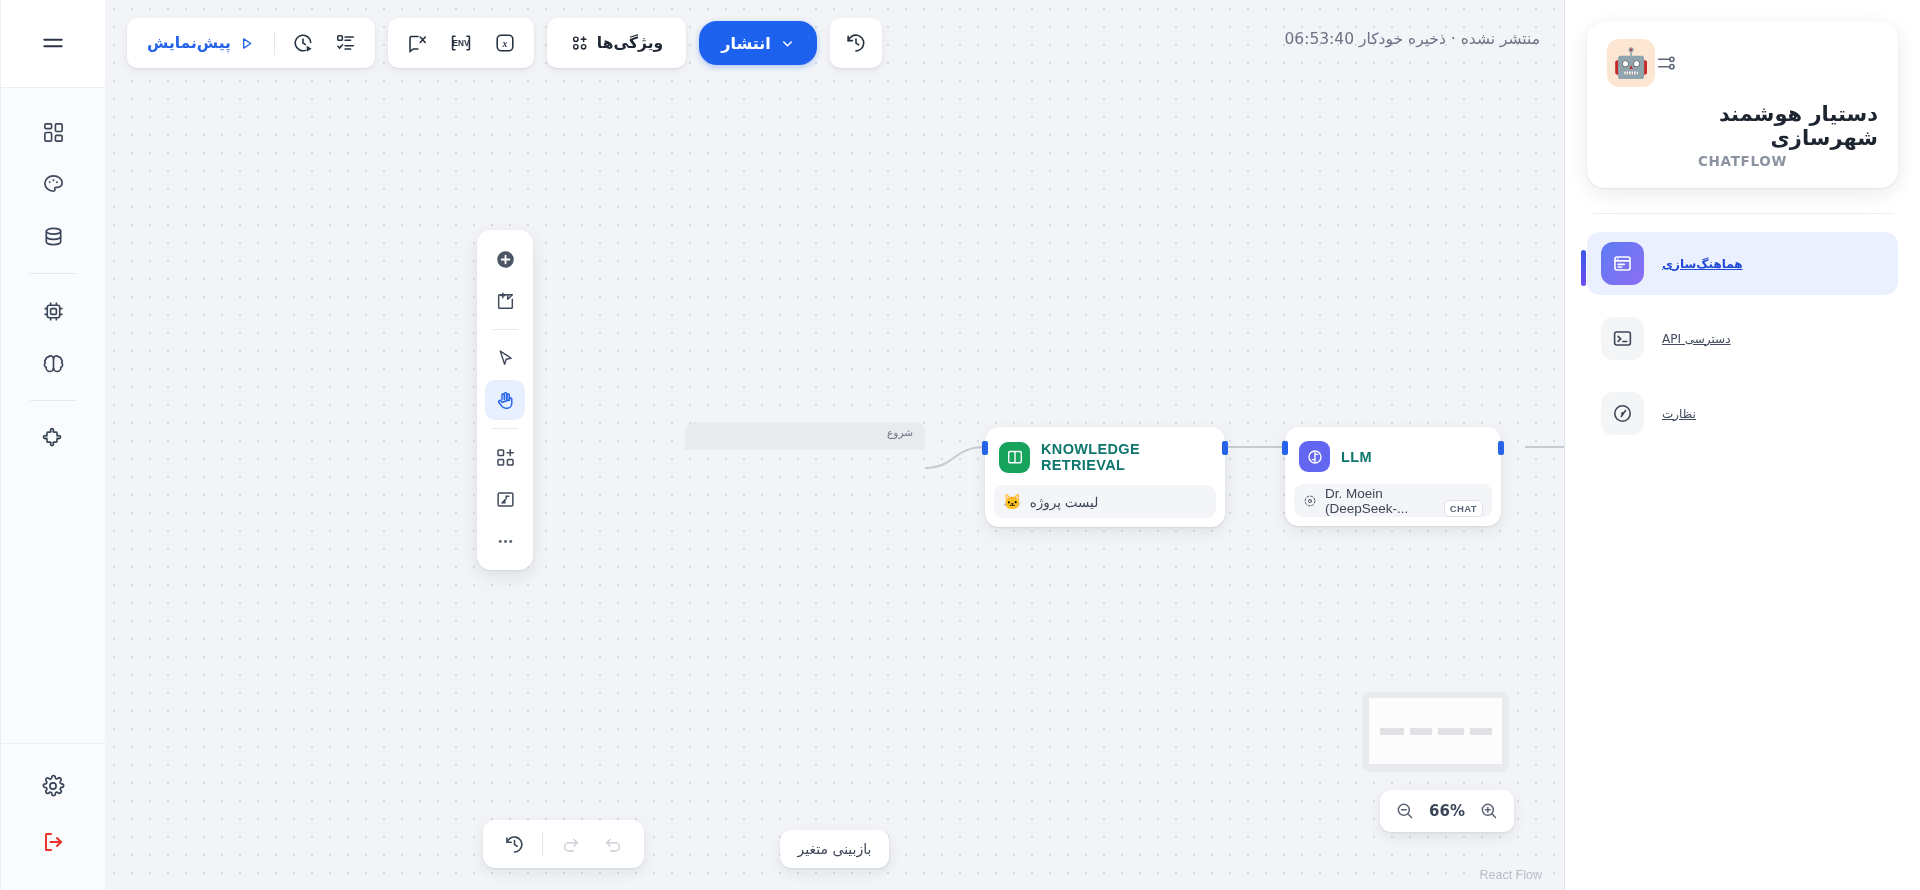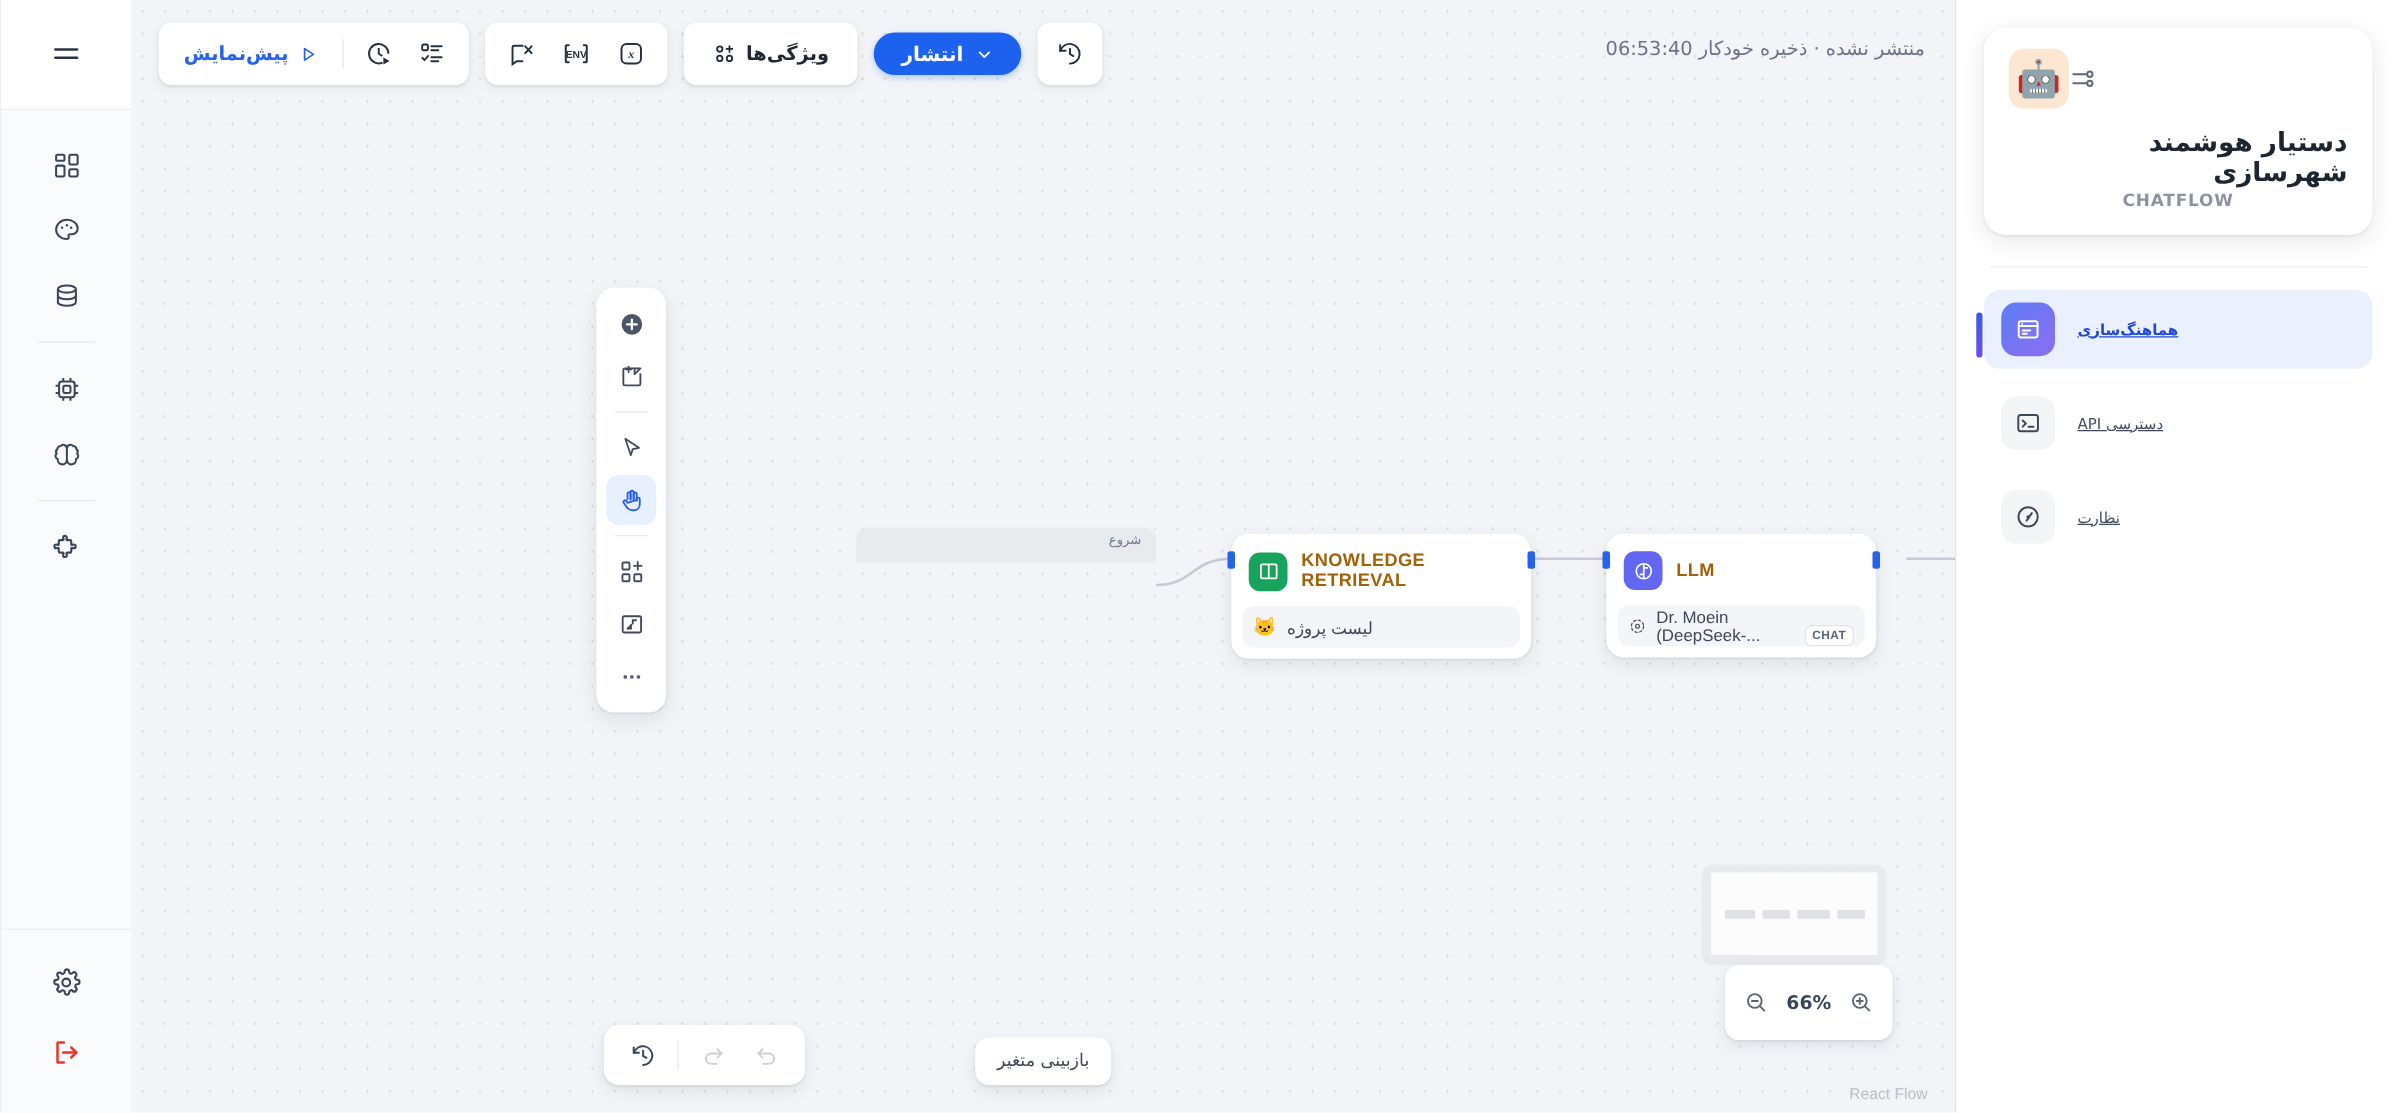--- a/index.html
+++ b/index.html
@@ -52,21 +52,21 @@
     display: flex; flex-direction: row-reverse; align-items: center;
     box-shadow: 0 1px 2px rgba(16,24,40,.07), 0 3px 10px rgba(16,24,40,.06);
     padding: 0 9px; gap: 3px;
   }
   .tbtn { height: 38px; min-width: 38px; border-radius: 9px; display: flex; align-items: center; justify-content: center;
     gap: 7px; padding: 0 9px; cursor: pointer; color: #26313f; }
   .preview-btn { color: #2563ea; font-size: 15.5px; font-weight: 600; padding: 0 11px; }
   .vsep { width: 1px; height: 24px; background: #e3e6eb; margin: 0 5px; }
   .features-btn { font-size: 15.5px; font-weight: 700; color: #1f2733; padding: 0 14px; }
   .publish {
-    background: #1c62ef; color: #fff; border-radius: 18px; height: 34px;
+    background: #1c62ef; color: #fff; border-radius: 18px; height: 44px;
     display: flex; flex-direction: row-reverse; align-items: center; gap: 9px;
     padding: 0 22px; font-size: 16px; font-weight: 700; cursor: pointer;
     box-shadow: 0 2px 6px rgba(28,98,239,.32);
   }
   .hist-group { padding: 0 6px; }
 
   
   .palette {
     position: absolute; left: 372px; top: 230px; width: 56px;
     background: #fff; border-radius: 14px; padding: 9px 0;
@@ -80,21 +80,21 @@
 
   
   .flow { position: absolute; inset: 0; direction: ltr; }
   .node {
     position: absolute; background: #ffffff; border-radius: 14px;
     box-shadow: 0 1px 2px rgba(16,24,40,.08), 0 5px 16px rgba(16,24,40,.08);
     padding: 9px; font-family: "Liberation Sans", sans-serif;
   }
   .node-head { display: flex; align-items: center; gap: 11px; padding: 5px 7px 5px 5px; }
   .node-ico { width: 31px; height: 31px; border-radius: 9px; display: flex; align-items: center; justify-content: center; flex: 0 0 31px; }
-  .node-title { font-size: 14.5px; font-weight: 600; color: #a16207; letter-spacing: .35px; }
+  .node-title { font-size: 14.5px; font-weight: 600; color: #0f766e; letter-spacing: .35px; }
   .node-sub {
     margin-top: 7px; background: #f4f5f8; border-radius: 9px;
     height: 33px; display: flex; align-items: center; gap: 8px; padding: 0 9px; font-size: 13.5px; color: #3d4656;
   }
   .badge { margin-left: auto; border: 1px solid #dfe2e8; border-radius: 5px; font-size: 9.5px;
     font-weight: 600; color: #5b6676; padding: 2px 5px; letter-spacing: .4px; background: #fff; margin-top: 16px; }
 
   .start-chip {
     position: absolute; background: #e8eaee; border-radius: 10px 10px 0 0;
     font-size: 10.5px; color: #6e7687; padding: 4px 12px 12px; direction: rtl;
@@ -116,21 +116,21 @@
     padding: 0 18px; font-size: 14px; color: #3f4757; cursor: pointer;
     box-shadow: 0 1px 2px rgba(16,24,40,.07), 0 5px 14px rgba(16,24,40,.08);
   }
   .minimap {
     position: absolute; right: 56px; bottom: 120px; width: 145px; height: 78px;
     background: #e8eaee; border-radius: 7px; padding: 6px; box-shadow: 0 1px 3px rgba(16,24,40,.08);
   }
   .minimap-inner { width: 100%; height: 100%; background: #fcfcfd; display: flex; align-items: center; justify-content: center; gap: 6px; }
   .mm-node { height: 7px; background: #e0e1e5; border-radius: 1px; }
   .zoombar {
-    position: absolute; right: 50px; bottom: 58px; background: #fff; border-radius: 11px; height: 60px;
+    position: absolute; right: 50px; bottom: 58px; background: #fff; border-radius: 11px; height: 42px;
     display: flex; flex-direction: row-reverse; align-items: center; gap: 14px; padding: 0 15px;
     box-shadow: 0 1px 2px rgba(16,24,40,.07), 0 5px 14px rgba(16,24,40,.08);
   }
   .zoom-lvl { font-size: 15px; font-weight: 600; color: #3b4559; }
   .zbtn { cursor: pointer; color: #5b6373; display: flex; }
   .rf-credit { position: absolute; right: 22px; bottom: 8px; font-size: 12.5px; color: #b9bec8; font-family: "Liberation Sans", sans-serif; }
 
   
   .sidebar { width: 355px; height: 890px; background: #fff; flex: 0 0 355px; padding: 22px 22px 0; position: relative; }
   .app-card {

